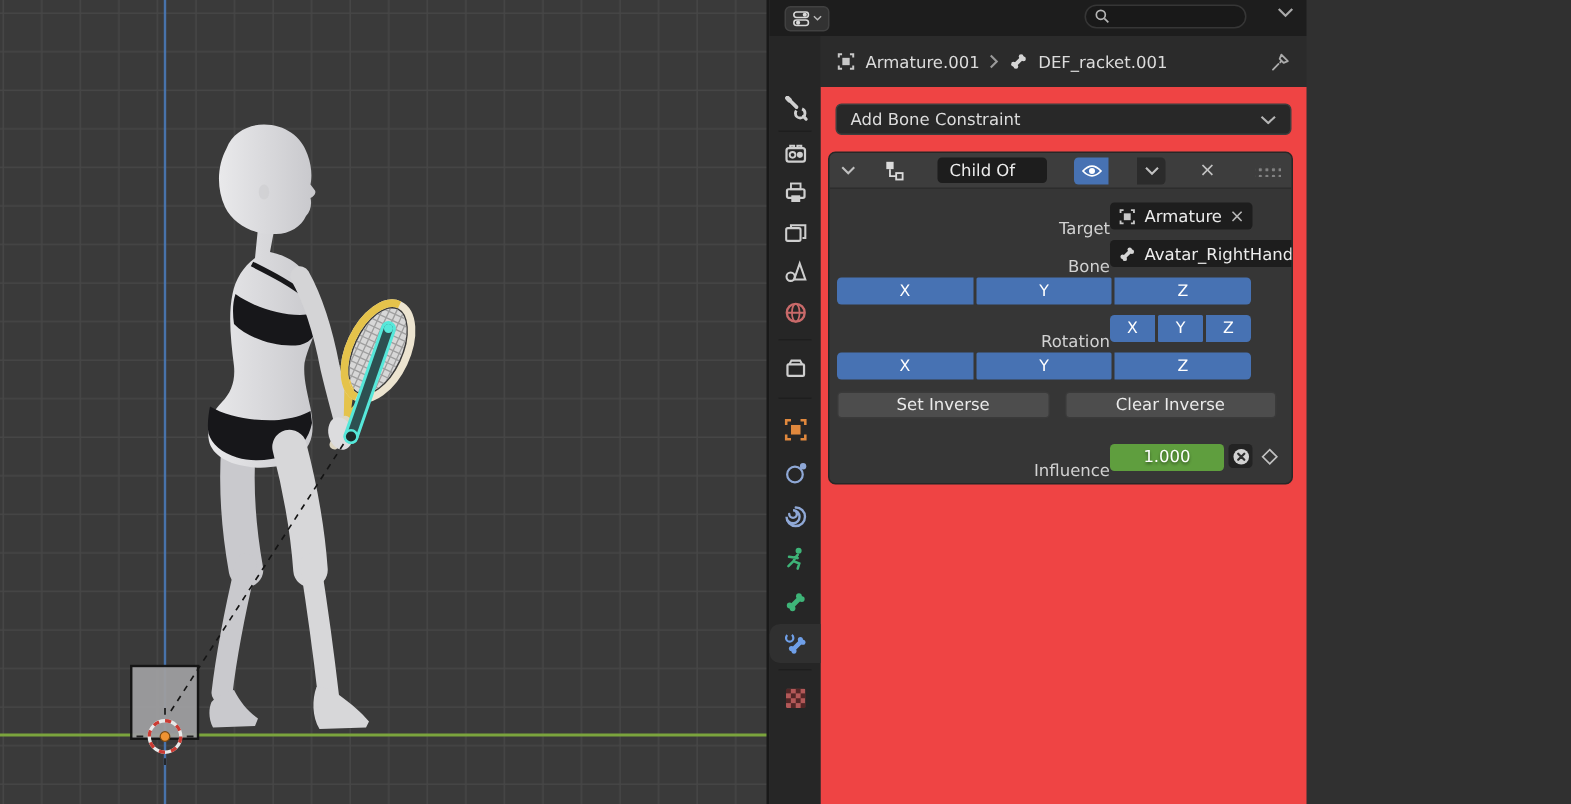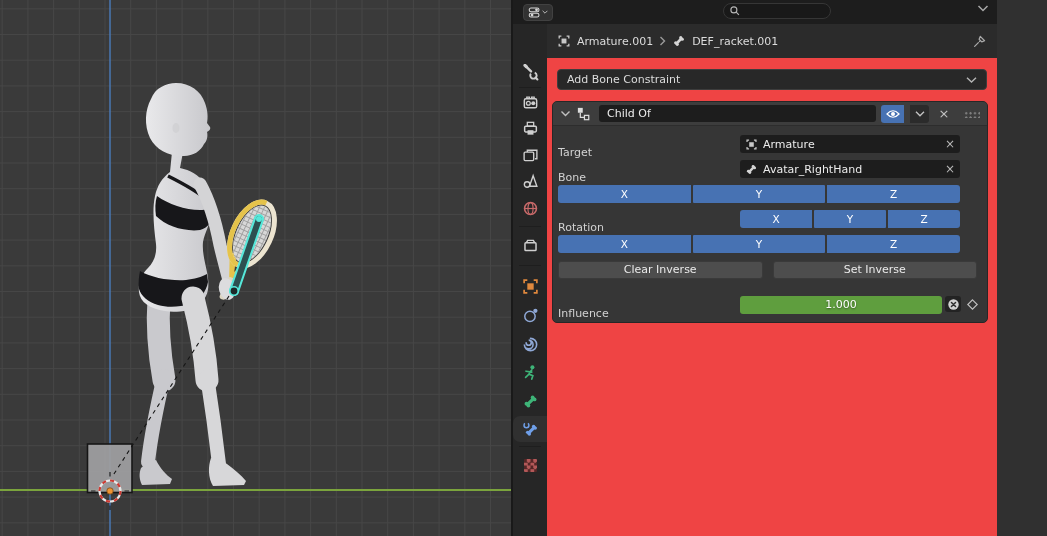--- a/index.html
+++ b/index.html
@@ -1,19 +1,19 @@
 <!DOCTYPE html>
 <html><head>
 <meta charset="utf-8">
 <style>
   * { margin:0; padding:0; box-sizing:border-box; }
   html,body { width:1047px; height:536px; overflow:hidden; background:#303030;
     font-family:"DejaVu Sans","Liberation Sans",sans-serif; font-size:11px; color:#d6d6d6;
     -webkit-font-smoothing:antialiased; }
-  .app { position:relative; width:997px; height:536px;text-decoration:underline; }
+  .app { position:relative; width:871px; height:536px;text-decoration:underline; }
 
   
   .viewport { position:absolute; left:0; top:0; width:513px; height:536px; background:#3a3a3a; }
   .vp-divider { position:absolute; left:511px; top:0; width:2px; height:536px; background:#191919; }
 
   
   .props { position:absolute; left:513px; top:0; right:0; bottom:0; display:flex; flex-direction:column; background:#303030; }
   .topbar { height:24px; background:#1d1d1d; display:flex; align-items:center; flex:0 0 24px; position:relative; }
   .editor-btn { margin-left:10px; width:30px; height:17px; background:#323232; border:1px solid #414141; border-radius:4px;
     display:flex; align-items:center; justify-content:center; gap:1px; cursor:pointer; }
@@ -36,31 +36,31 @@
   .breadcrumb .pin { margin-left:auto; }
 
   .content-body { flex:1; background:#ef4444; padding:0 10px; }
 
   .add-btn { margin-top:11px; width:100%; height:21px; background:#282828; border:1px solid #3d3d3d; border-radius:4px;
     color:#dcdcdc; font-size:11px; display:flex; align-items:center; padding:0 9px; cursor:pointer;
     font-family:"DejaVu Sans","Liberation Sans",sans-serif; }
   .add-btn .chev { margin-left:auto; }
 
   .panel { margin-top:11px; margin-left:-5px; margin-right:-1px; background:#363636; border:1px solid #272727; border-radius:5px; overflow:hidden; }
-  .panel-header { height:24px; background:#3d3d3d; border-bottom:1px solid #2d2d2d; display:flex; align-items:center; padding:0 7px; gap:5px; }
+  .panel-header { height:24px; background:#3d3d3d; border-bottom:1px solid #2d2d2d; display:flex; align-items:center; padding:0 7px; gap:18px; }
   .name-field { flex:1; height:17px; background:#1d1d1d; border-radius:3px; color:#ececec; display:flex; align-items:center; padding-left:8px; margin-left:3px; }
   .eye-btn { width:23px; height:18px; background:#4772b3; border-radius:3px 0 0 3px; display:flex; align-items:center; justify-content:center; cursor:pointer; }
   .dd-btn { width:19px; height:18px; background:#2b2b2b; border-radius:0 3px 3px 0; margin-left:1px; display:flex; align-items:center; justify-content:center; cursor:pointer; }
   .x-btn { width:16px; height:18px; color:#c4c4c4; font-size:13px; line-height:17px; text-align:center; cursor:pointer; margin-left:2px; }
   .grip { width:17px; height:8px; margin-left:6px; background-image:radial-gradient(#828282 1px, transparent 1.3px);
     background-size:4.4px 4.4px; background-position:1px 1px; cursor:grab; }
 
   .pbody { padding:9px 5px 8px; }
   .prow { display:flex; align-items:center; height:18px; margin-bottom:7px; }
-  .prow-label { width:182px; padding-right:0; color:#d2d2d2; flex:0 0 182px;margin-top:16px; }
+  .prow-label { width:182px; text-align:right; padding-right:0; color:#d2d2d2; flex:0 0 182px;margin-top:16px; }
   .prow-field { flex:1; margin-right:22px; display:flex; align-items:center; }
   .id-field { flex:1; height:18px; background:#1d1d1d; border-radius:3px; display:flex; align-items:center; padding:0 5px 0 5px; gap:5px; color:#ececec; }
   .id-field .fx { margin-left:auto; color:#b9b9b9; font-size:12px; cursor:pointer; }
   .axis-group { flex:1; margin-right:22px; display:flex; gap:2px; }
   .axis-btn { flex:1; height:18px; background:#4772b3; color:#fff; text-align:center; line-height:18px; font-size:10.5px; cursor:pointer; border-radius:1px; }
   .axis-btn:first-child { border-radius:3px 0 0 3px; }
   .axis-btn:last-child { border-radius:0 3px 3px 0; }
   .btnrow { display:flex; gap:10px; margin:8px 5px 0 0; }
   .gray-btn { flex:1; height:18px; background:#4d4d4d; border:1px solid #3a3a3a; border-radius:3px; color:#eaeaea;
     font-size:11px; line-height:16px; text-align:center; cursor:pointer; }
@@ -405,22 +405,22 @@
               </div>
               <div class="prow">
                 <div class="axis-group">
                   <div class="axis-btn">X</div>
                   <div class="axis-btn">Y</div>
                   <div class="axis-btn">Z</div>
                 </div>
               </div>
 
               <div class="btnrow">
+                <div class="gray-btn">Set Inverse</div>
                 <div class="gray-btn">Clear Inverse</div>
-                <div class="gray-btn">Set Inverse</div>
               </div>
 
               <div class="prow inf-row">
                 <div class="prow-label">Influence</div>
                 <div class="inf-field">
                   <div class="slider">1.000</div>
                   <span class="deco" style="background:#232323;border-radius:3px;">
                     <svg width="13" height="13" viewBox="0 0 14 14">
                       <circle cx="7" cy="7" r="5.6" fill="#d2d2d2"></circle>
                       <path d="M4.8 4.8 L9.2 9.2 M9.2 4.8 L4.8 9.2" stroke="#2e2e2e" stroke-width="1.6" stroke-linecap="round"></path>

